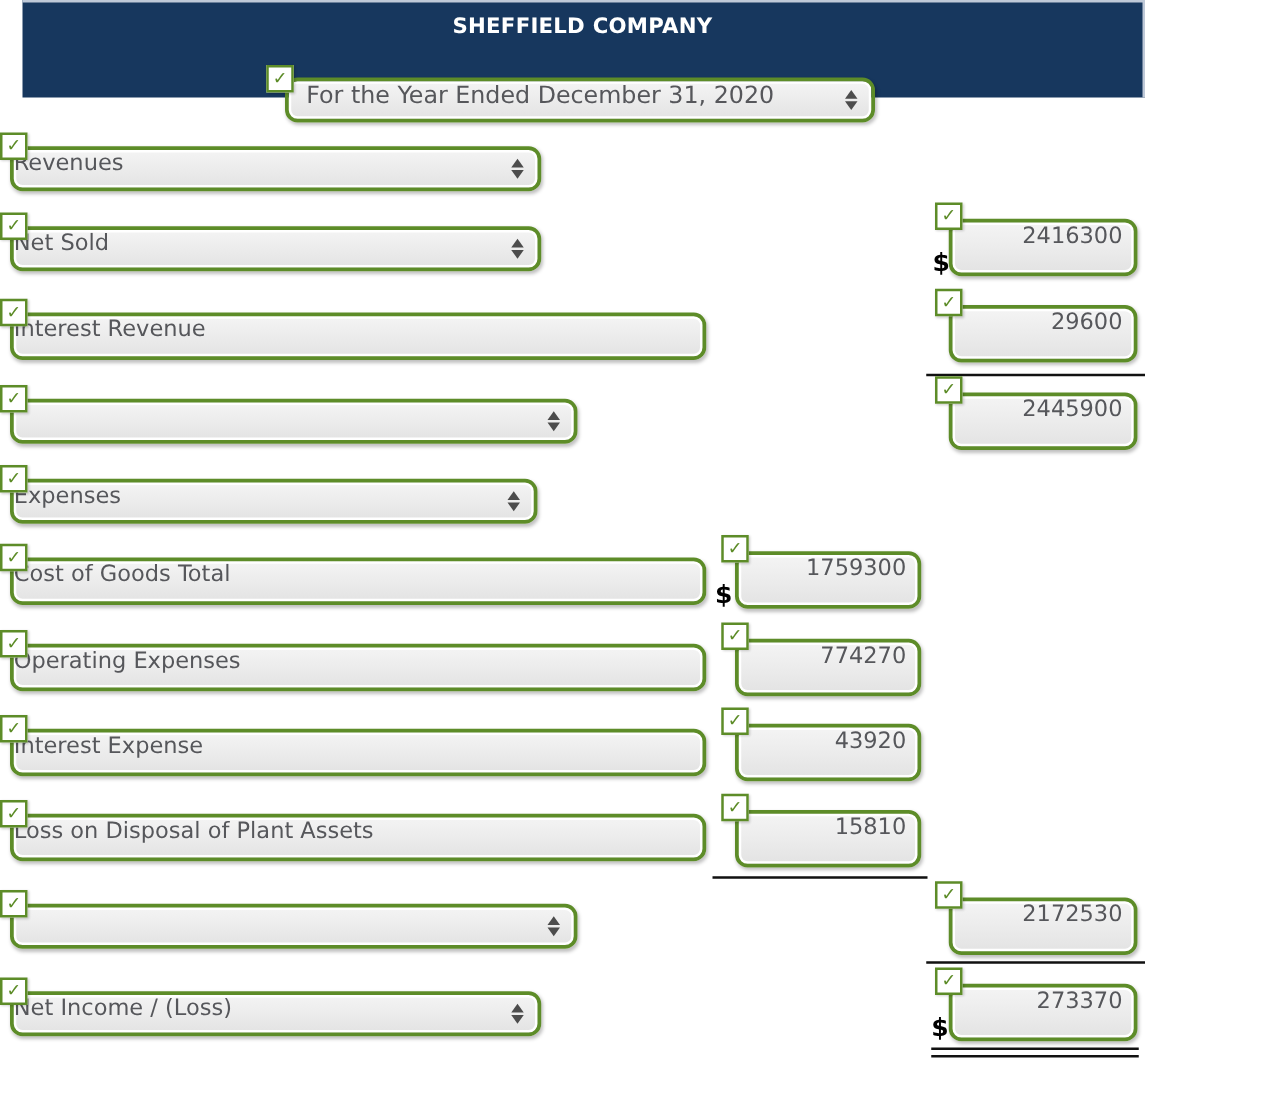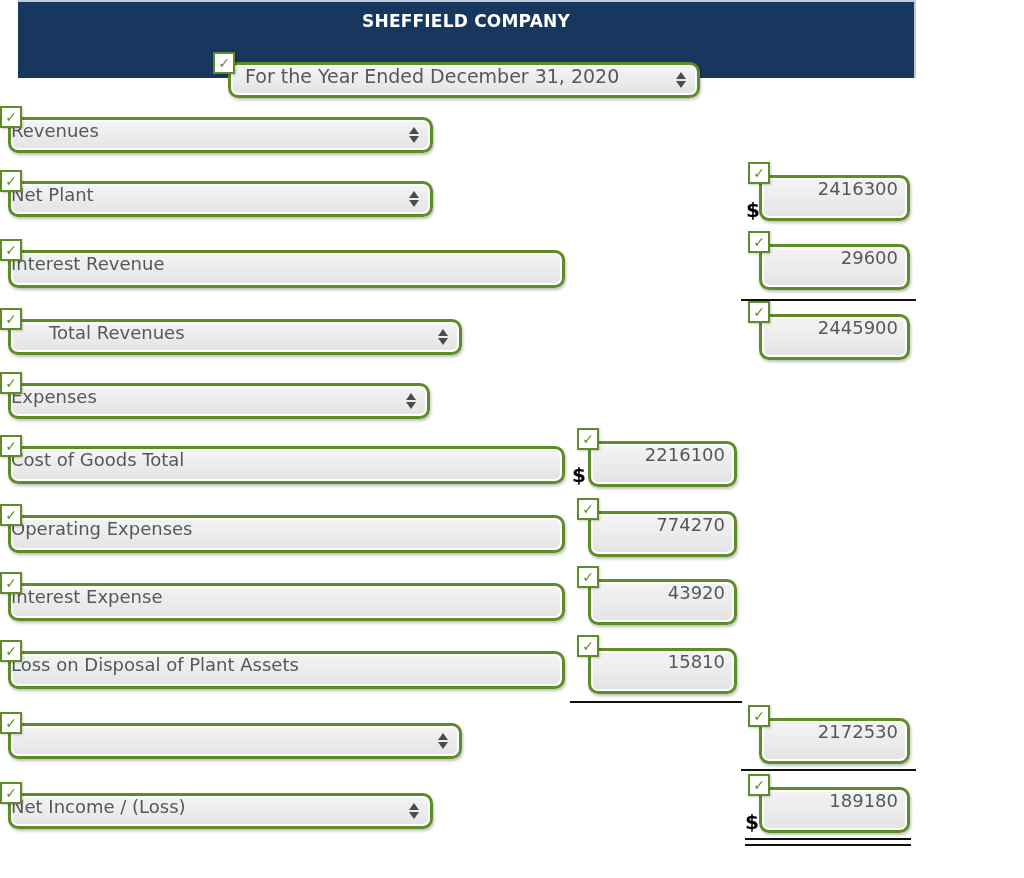--- a/index.html
+++ b/index.html
@@ -104,21 +104,21 @@
         <span class="down"></span>
       </span>
   </div>
 </div>
 
 <div class="field" style="left:8px; top:181px; width:425px; height:36px;">
   <span class="checkbox cb-left">
       <span class="glyph">✓</span>
     </span>
   <div class="box">
-    <span class="label-cat">Net Plant</span>
+    <span class="label-cat">Net Sold</span>
     <span class="spinner">
         <span class="up"></span>
         <span class="down"></span>
       </span>
   </div>
 </div>
 
 <div class="field" style="left:8px; top:250px; width:557px; height:38px;">
   <span class="checkbox cb-left">
       <span class="glyph">✓</span>
@@ -126,21 +126,20 @@
   <div class="box">
     <span class="label-sub">Interest Revenue</span>
   </div>
 </div>
 
 <div class="field" style="left:8px; top:319px; width:454px; height:36px;">
   <span class="checkbox cb-left">
       <span class="glyph">✓</span>
     </span>
   <div class="box">
-    <span class="label-total">Total Revenues</span>
     <span class="spinner">
         <span class="up"></span>
         <span class="down"></span>
       </span>
   </div>
 </div>
 
 <div class="field" style="left:8px; top:383px; width:422px; height:36px;">
   <span class="checkbox cb-left">
       <span class="glyph">✓</span>
@@ -215,21 +214,21 @@
   </div>
 </div>
 
 <span class="dollar" style="left:572px; top:463px;">$</span>
 
 <div class="field" style="left:588px; top:441px; width:149px; height:46px;">
   <span class="checkbox cb-val">
       <span class="glyph">✓</span>
     </span>
   <div class="box num">
-    <span>2216100</span>
+    <span>1759300</span>
   </div>
 </div>
 
 <div class="field" style="left:588px; top:511px; width:149px; height:46px;">
   <span class="checkbox cb-val">
       <span class="glyph">✓</span>
     </span>
   <div class="box num">
     <span>774270</span>
   </div>
@@ -297,17 +296,17 @@
 
 <div class="rule" style="left:741px; top:769px; width:175px;"></div>
 
 <span class="dollar" style="left:745px; top:810px;">$</span>
 
 <div class="field" style="left:759px; top:787px; width:151px; height:46px;">
   <span class="checkbox cb-val">
       <span class="glyph">✓</span>
     </span>
   <div class="box num">
-    <span>189180</span>
+    <span>273370</span>
   </div>
 </div>
 
 <div class="drule" style="left:745px; top:838px; width:166px;"></div>
 
 </body></html>

